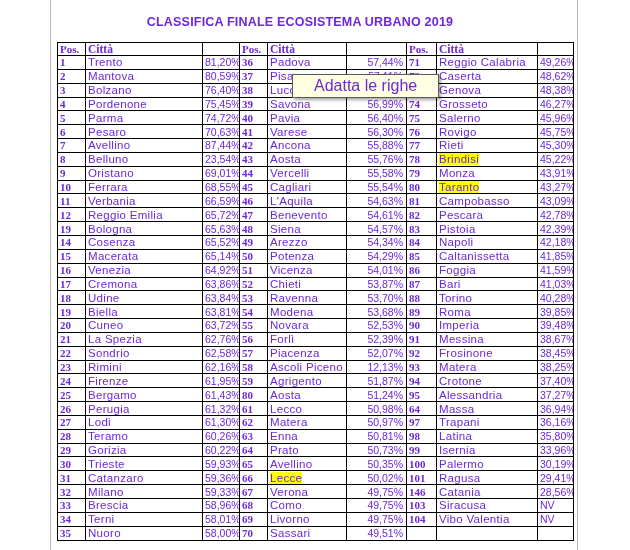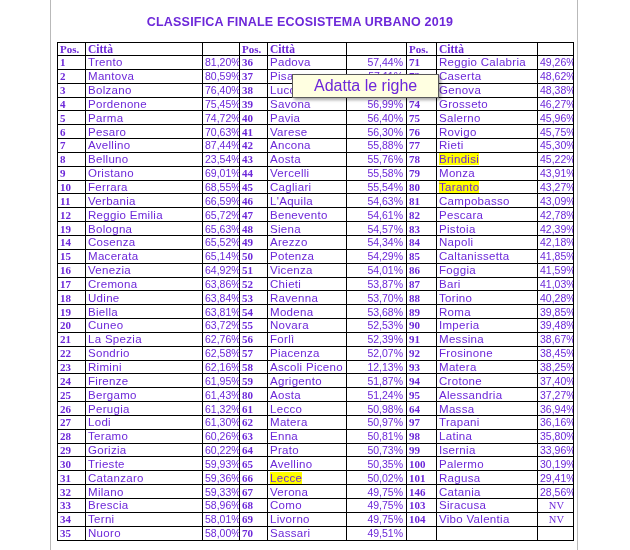--- a/index.html
+++ b/index.html
@@ -23,21 +23,21 @@
     white-space:nowrap; vertical-align:middle; text-align:left;
   }
   .grid th.pos, .grid td.pos {
     font-family:"Liberation Serif", serif; font-weight:bold; font-size:11px;
   }
   .grid th.city {
     font-family:"Liberation Serif", serif; font-weight:bold; font-size:11.5px;
   }
   .grid td.city { font-size:11.5px; letter-spacing:0.3px; }
   .grid td.value { text-align:right; font-size:10.5px; padding-right:3px; }
-  .grid td.value.center { text-align:right; padding-right:9px;font-family:Liberation Serif, serif; }
+  .grid td.value.center { text-align:left; padding-right:9px; }
   .hl { background:#ffff00; }
   .tooltip {
     position:absolute; left:292px; top:74px; height:22px; line-height:22px;
     background:#ffffe1; border:1px solid #5a5a5a; padding:0 21px;
     font-size:16px; white-space:nowrap; z-index:5;
     box-shadow:2px 2px 3px rgba(0,0,0,0.35);
   }
 </style>
 </head>
 <body>

